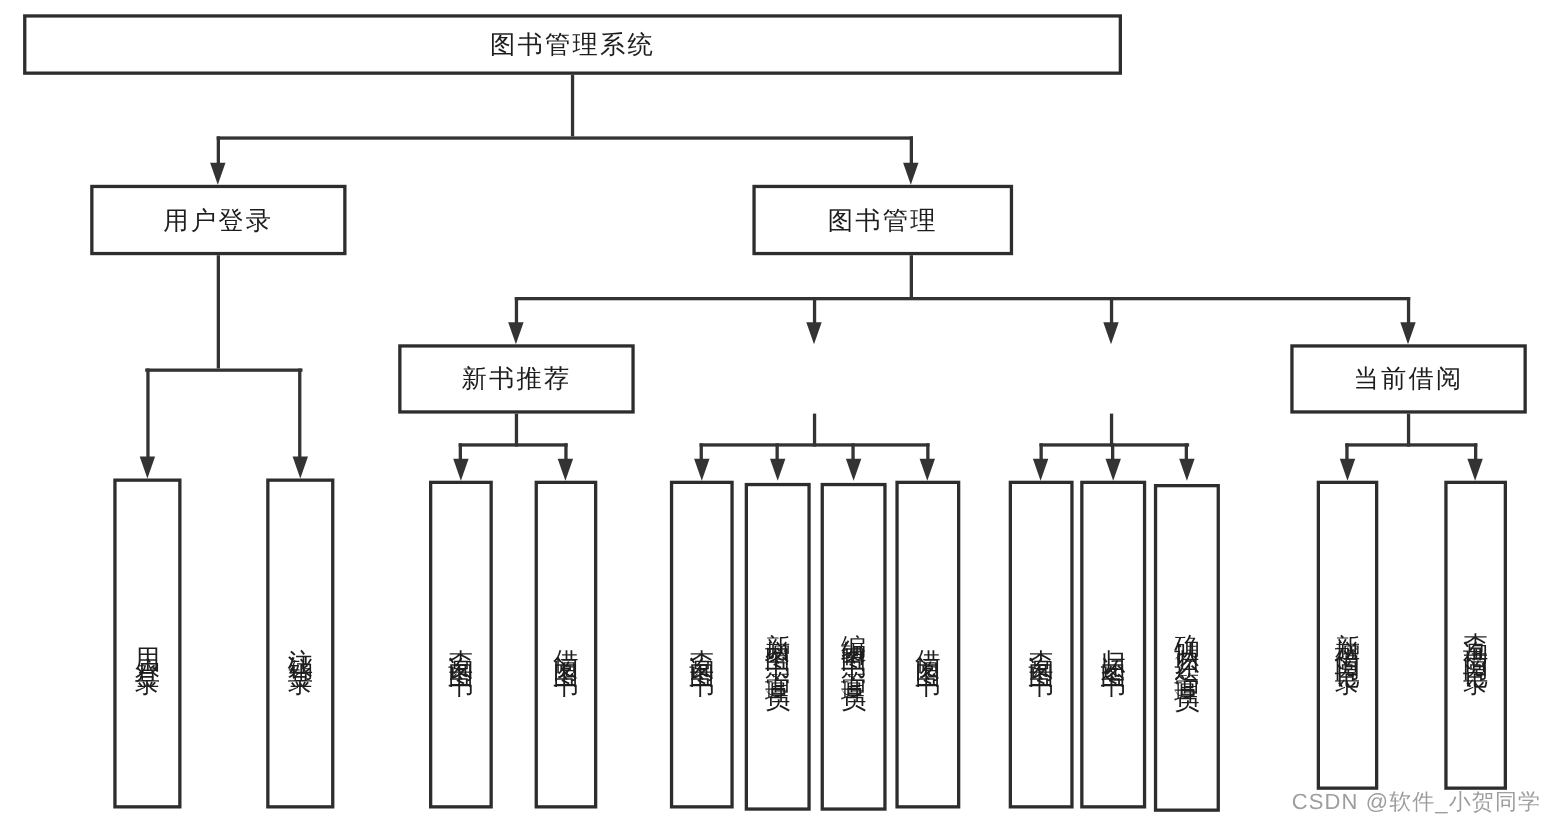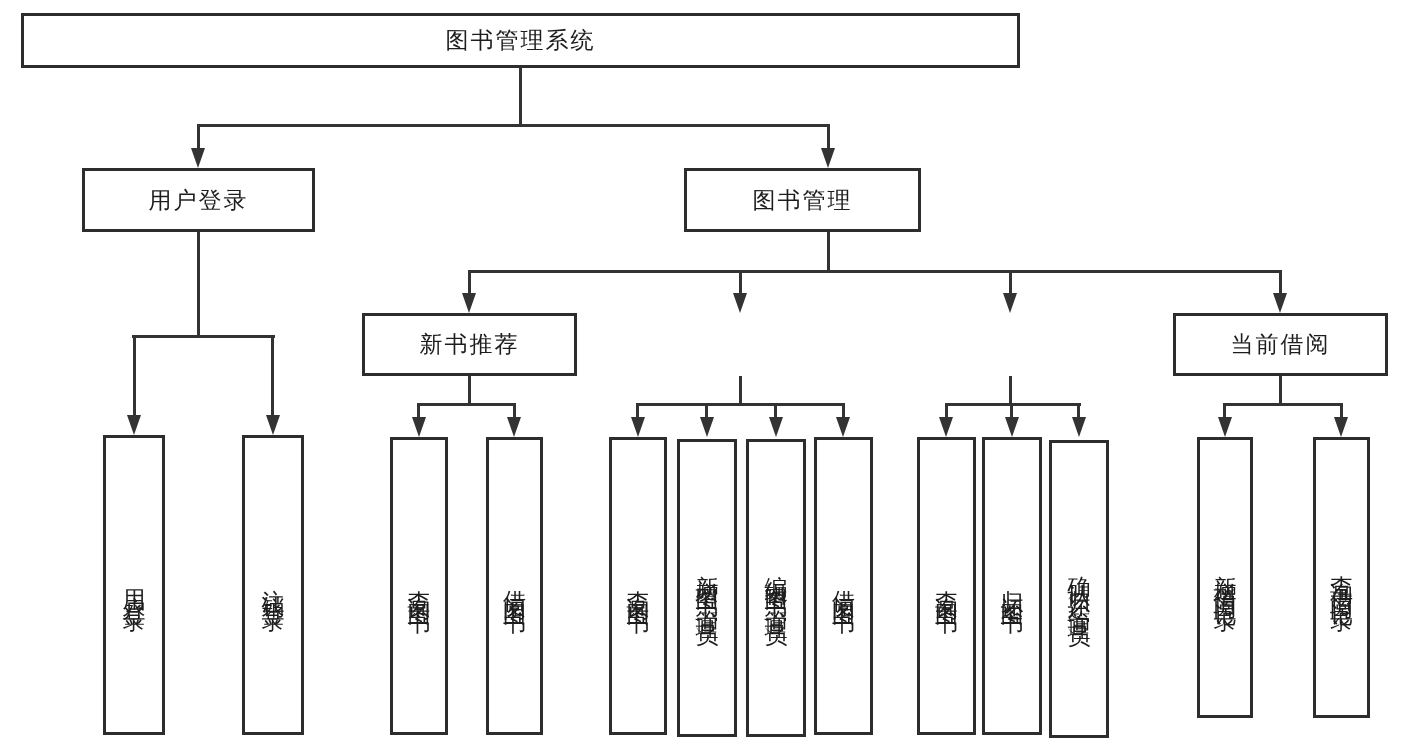--- a/index.html
+++ b/index.html
@@ -149,13 +149,14 @@
   <div class="ln" style="left:1010px;top:403px;width:3px;height:16px;"></div>
   <div class="ar" style="left:1005px;top:417px;"></div>
   <div class="ln" style="left:1077px;top:403px;width:3px;height:16px;"></div>
   <div class="ar" style="left:1072px;top:417px;"></div>
 
   <div class="ln" style="left:1223px;top:403px;width:3px;height:16px;"></div>
   <div class="ar" style="left:1218px;top:417px;"></div>
   <div class="ln" style="left:1340px;top:403px;width:3px;height:16px;"></div>
   <div class="ar" style="left:1334px;top:417px;"></div>
 
+  <div class="watermark">CSDN @软件_小贺同学</div>
 </div>
 
 </body></html>

